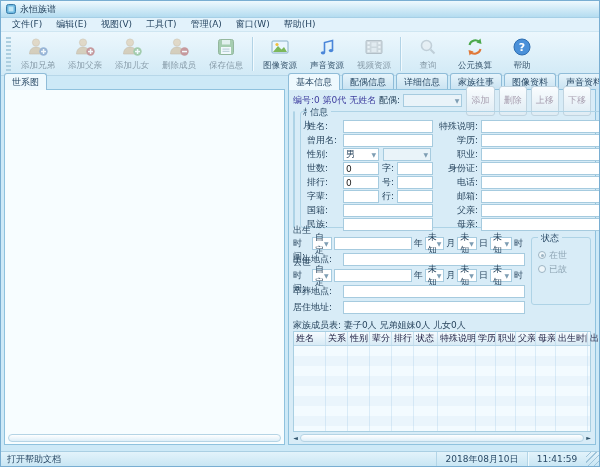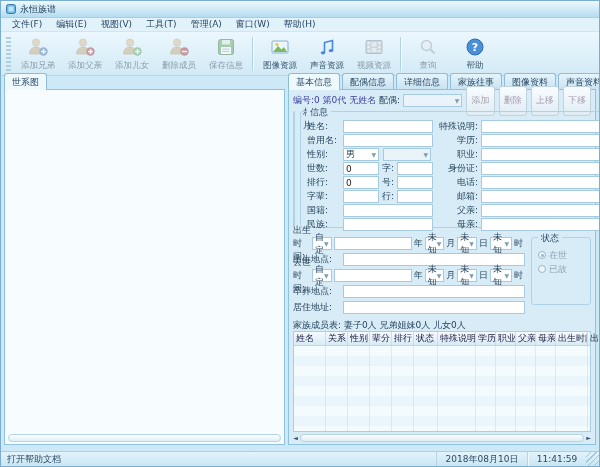--- a/index.html
+++ b/index.html
@@ -225,20 +225,29 @@
     </div>
 
     <div class="tsep"></div>
 
     <div class="tbtn disabled">
       <svg class="ticon" viewBox="0 0 22 22">
         <circle cx="9.5" cy="9.5" r="5" fill="#e4edf3" stroke="#9fb4c4" stroke-width="1.6"></circle>
         <line x1="13.5" y1="13.5" x2="17.5" y2="17.5" stroke="#9fb4c4" stroke-width="2.2"></line>
       </svg>
       <span class="lbl">查询</span>
+    </div>
+    <div class="tbtn">
+      <svg class="ticon" viewBox="0 0 22 22">
+        <path d="M5.5 9a6 6 0 0 1 10.5-2.5" stroke="#4aa84a" stroke-width="2" fill="none"></path>
+        <polygon points="16.5,2.5 17.5,8 12.5,6.5" fill="#4aa84a"></polygon>
+        <path d="M16.5 13a6 6 0 0 1-10.5 2.5" stroke="#e07838" stroke-width="2" fill="none"></path>
+        <polygon points="5.5,19.5 4.5,14 9.5,15.5" fill="#e07838"></polygon>
+      </svg>
+      <span class="lbl">公元换算</span>
     </div>
     <div class="tbtn">
       <svg class="ticon" viewBox="0 0 22 22">
         <circle cx="11" cy="11" r="8" fill="#4a90d9" stroke="#2e6db0"></circle>
         <text x="11" y="15" font-size="11" font-weight="bold" fill="#fff" text-anchor="middle">?</text>
       </svg>
       <span class="lbl">帮助</span>
     </div>
   </div>
 

